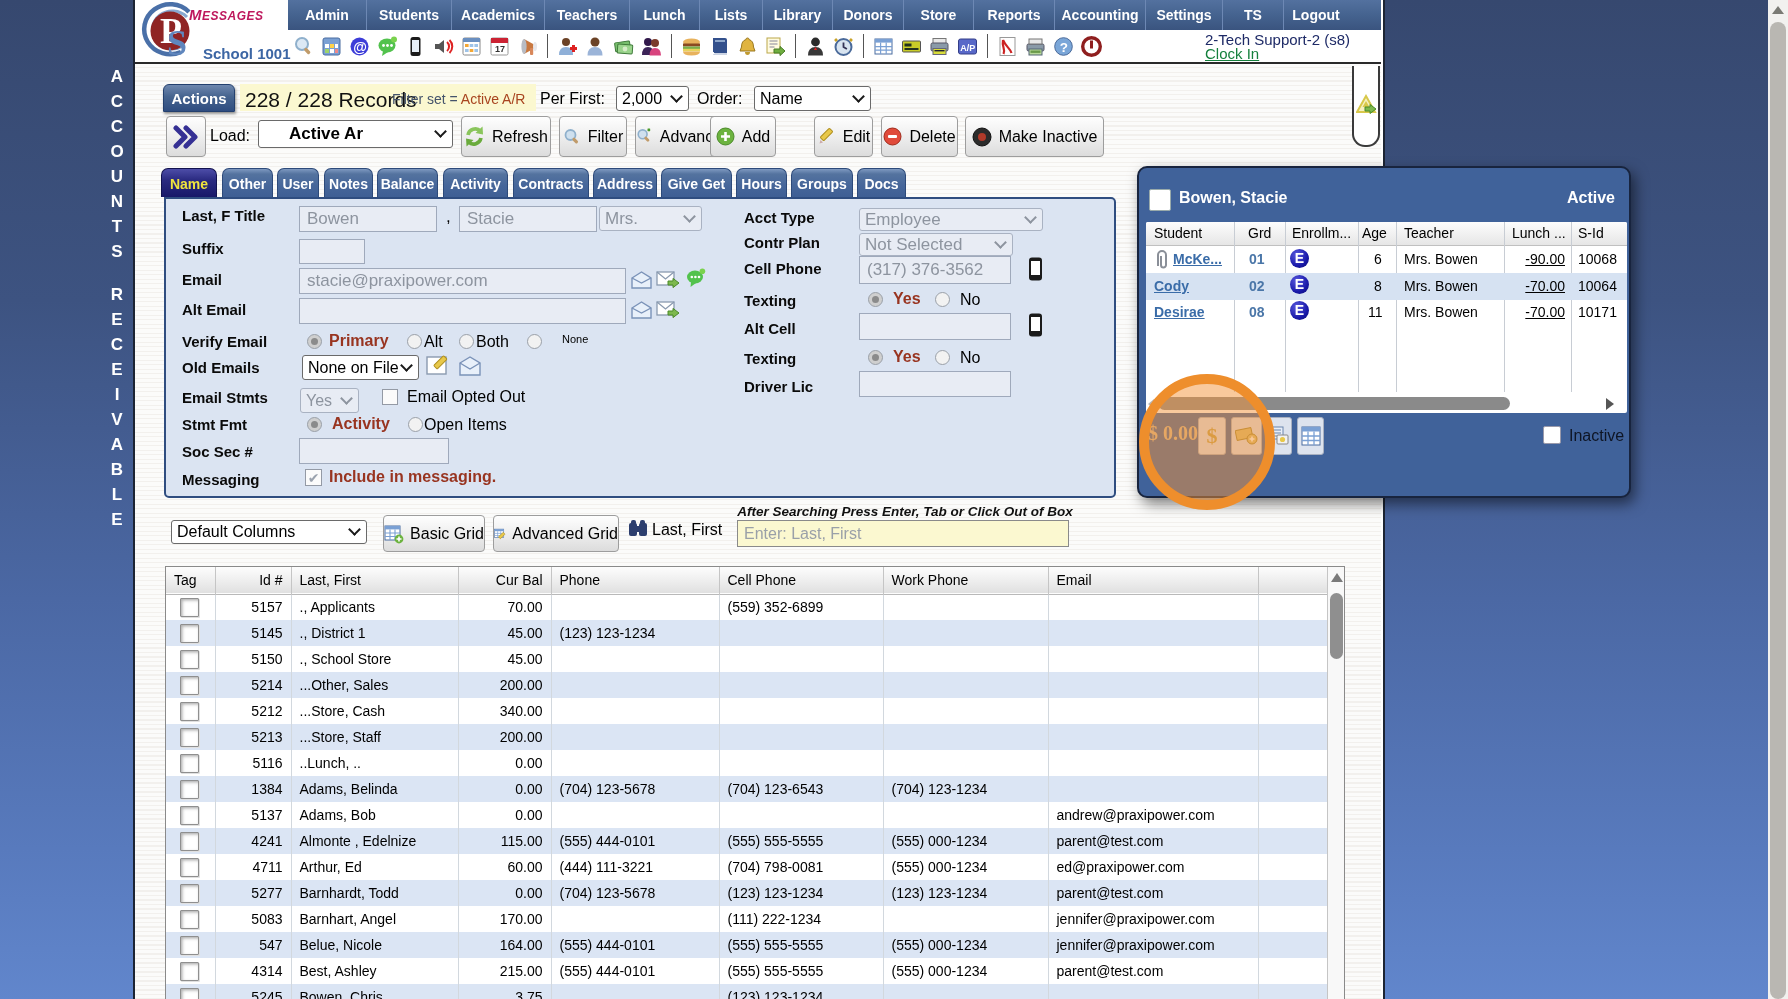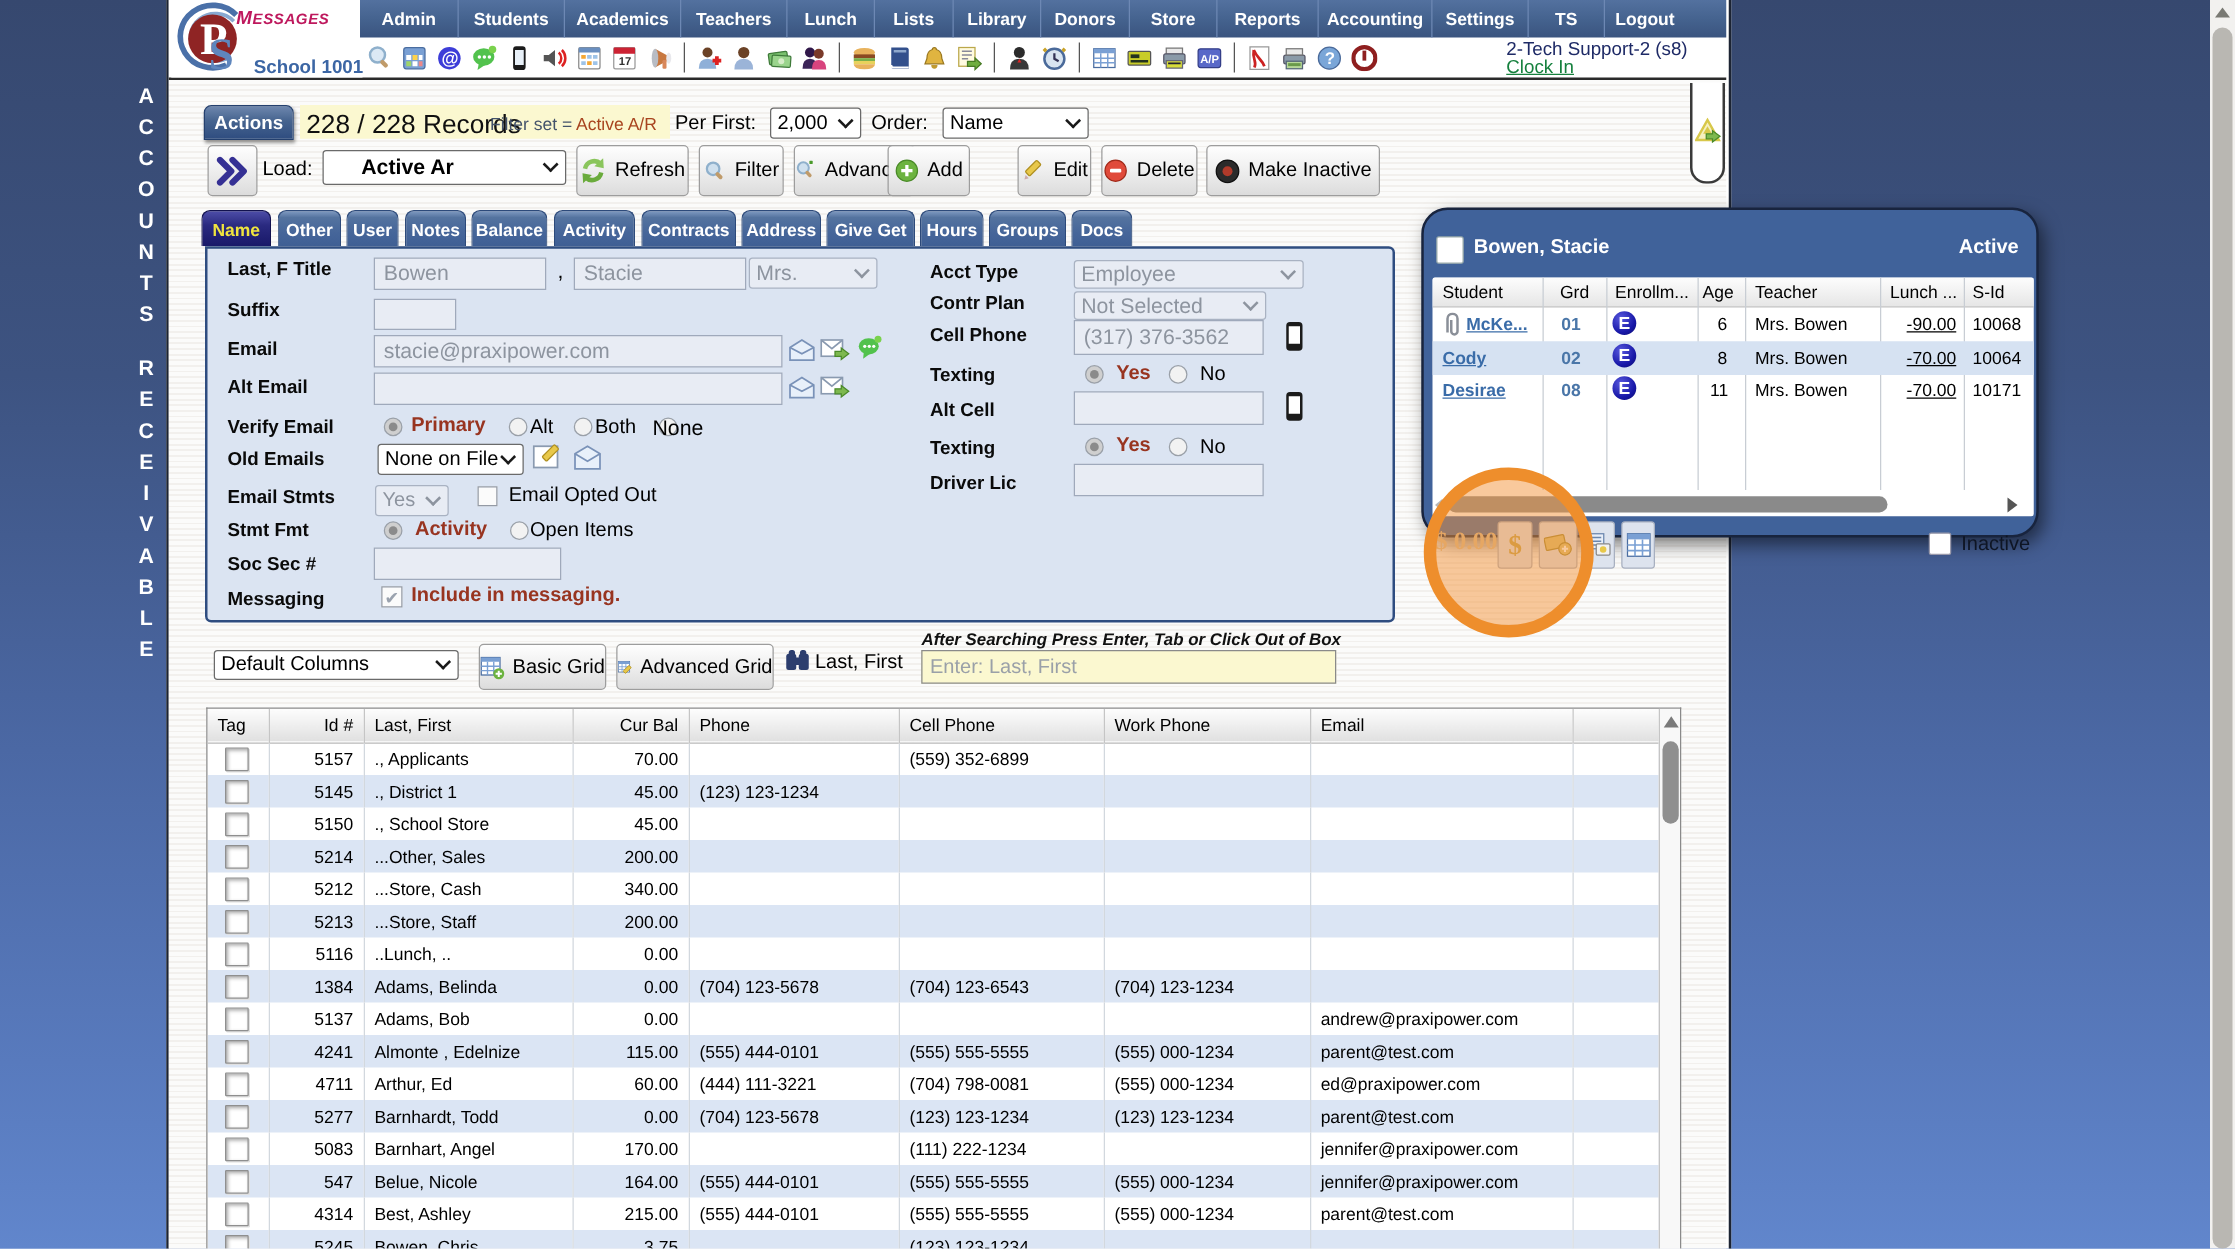--- a/index.html
+++ b/index.html
@@ -346,21 +346,21 @@
           <path d="M12 11 h5 v-2.6 l6 4.6 -6 4.6 V15 h-5 Z" fill="#7db84e" stroke="#4a8a28"></path>
         </svg>
       <div class="lbl abs" style="left:16px;top:134px">Verify Email</div>
       <div class="rad on abs" style="left:141px;top:135px"></div>
       <div class="dr abs" style="left:163px;top:133px;font-size:16px">Primary</div>
       <div class="rad abs" style="left:241px;top:135px"></div>
       <div class="abs" style="left:258px;top:134px;font-size:16px">Alt</div>
       <div class="rad abs" style="left:293px;top:135px"></div>
       <div class="abs" style="left:310px;top:134px;font-size:16px">Both</div>
       <div class="rad abs" style="left:361px;top:135px"></div>
-      <div class="abs" style="left:356px;top:134px;font-size:17px">None</div>
+      <div class="abs" style="left:396px;top:134px;font-size:11px">None</div>
       <div class="lbl abs" style="left:16px;top:160px">Old Emails</div>
       <div class="sel abs" style="left:136px;top:156px;width:117px;height:25px;font-size:16px">None on File<span class="car">▼</span></div>
       <svg class="abs" style="left:260px;top:155px" width="25" height="24" viewBox="0 0 25 24">
           <rect x="1" y="3" width="19" height="17" fill="#fff" stroke="#8a9ab0" stroke-width="1.4"></rect>
           <rect x="12" y="1" width="5" height="14" rx="1" transform="rotate(45 14 8)" fill="#e8c84a" stroke="#b09020"></rect>
         </svg>
       <svg class="abs" style="left:292px;top:156px" width="24" height="22" viewBox="0 0 24 22">
           <path d="M2 8 L12 2 L22 8 V20 H2 Z" fill="#e8f0fa" stroke="#7a92b8" stroke-width="1.4"></path>
           <path d="M2 8 L12 14 L22 8" fill="none" stroke="#7a92b8" stroke-width="1.4"></path>
         </svg>
@@ -676,21 +676,21 @@
   </div>
 </div>
 
 <div id="pill" class="abs" style="left:1352px;top:66px;width:28px;height:81px;background:#fff;border:2px solid #3a3a3a;border-top:none;border-radius:0 0 13px 13px;z-index:40">
   <svg class="abs" style="left:2px;top:28px" width="22" height="24" viewBox="0 0 22 24">
       <path d="M10 2 L19 18 H1 Z" fill="#f6f0c0" stroke="#d8c84a" stroke-width="2"></path>
       <path d="M10 7 L13.5 13 H6.5 Z" fill="#d8c84a"></path>
       <path d="M9 13 h5 v-2.5 l6 4.5 -6 4.5 V17 h-5 Z" fill="#7db84e" stroke="#4a8a28"></path>
     </svg>
 </div>
-<div id="popup" class="abs" style="left:1137px;top:166px;width:494px;height:264px;background:#40629a;border:2px solid #18243e;border-radius:21px;box-shadow:4px 6px 14px rgba(0,0,0,.5);z-index:50">
+<div id="popup" class="abs" style="left:1137px;top:166px;width:494px;height:332px;background:#40629a;border:2px solid #18243e;border-radius:10px;box-shadow:4px 6px 14px rgba(0,0,0,.5);z-index:50">
   <div class="abs" style="left:10px;top:21px;width:22px;height:22px;background:#fff;border:1px solid #9aa;border-radius:2px"></div>
   <div class="abs" style="left:40px;top:21px;font-size:16px;font-weight:bold;color:#fff">Bowen, Stacie</div>
   <div class="abs" style="right:14px;top:21px;font-size:16px;font-weight:bold;color:#fff">Active</div>
   <div class="abs" style="left:7px;top:54px;width:481px;height:191px;background:#fff;border-radius:2px;overflow:hidden;font-size:14px">
     <div class="abs" style="left:0;top:0;width:481px;height:24px;background:linear-gradient(180deg,#fdfdfd,#e6e6e6);border-bottom:1px solid #c0c0c0"></div>
     <div class="abs" style="left:8px;top:3px">Student</div>
     <div class="abs" style="left:102px;top:3px">Grd</div>
     <div class="abs" style="left:146px;top:3px">Enrollm...</div>
     <div class="abs" style="left:216px;top:3px">Age</div>
     <div class="abs" style="left:258px;top:3px">Teacher</div>

